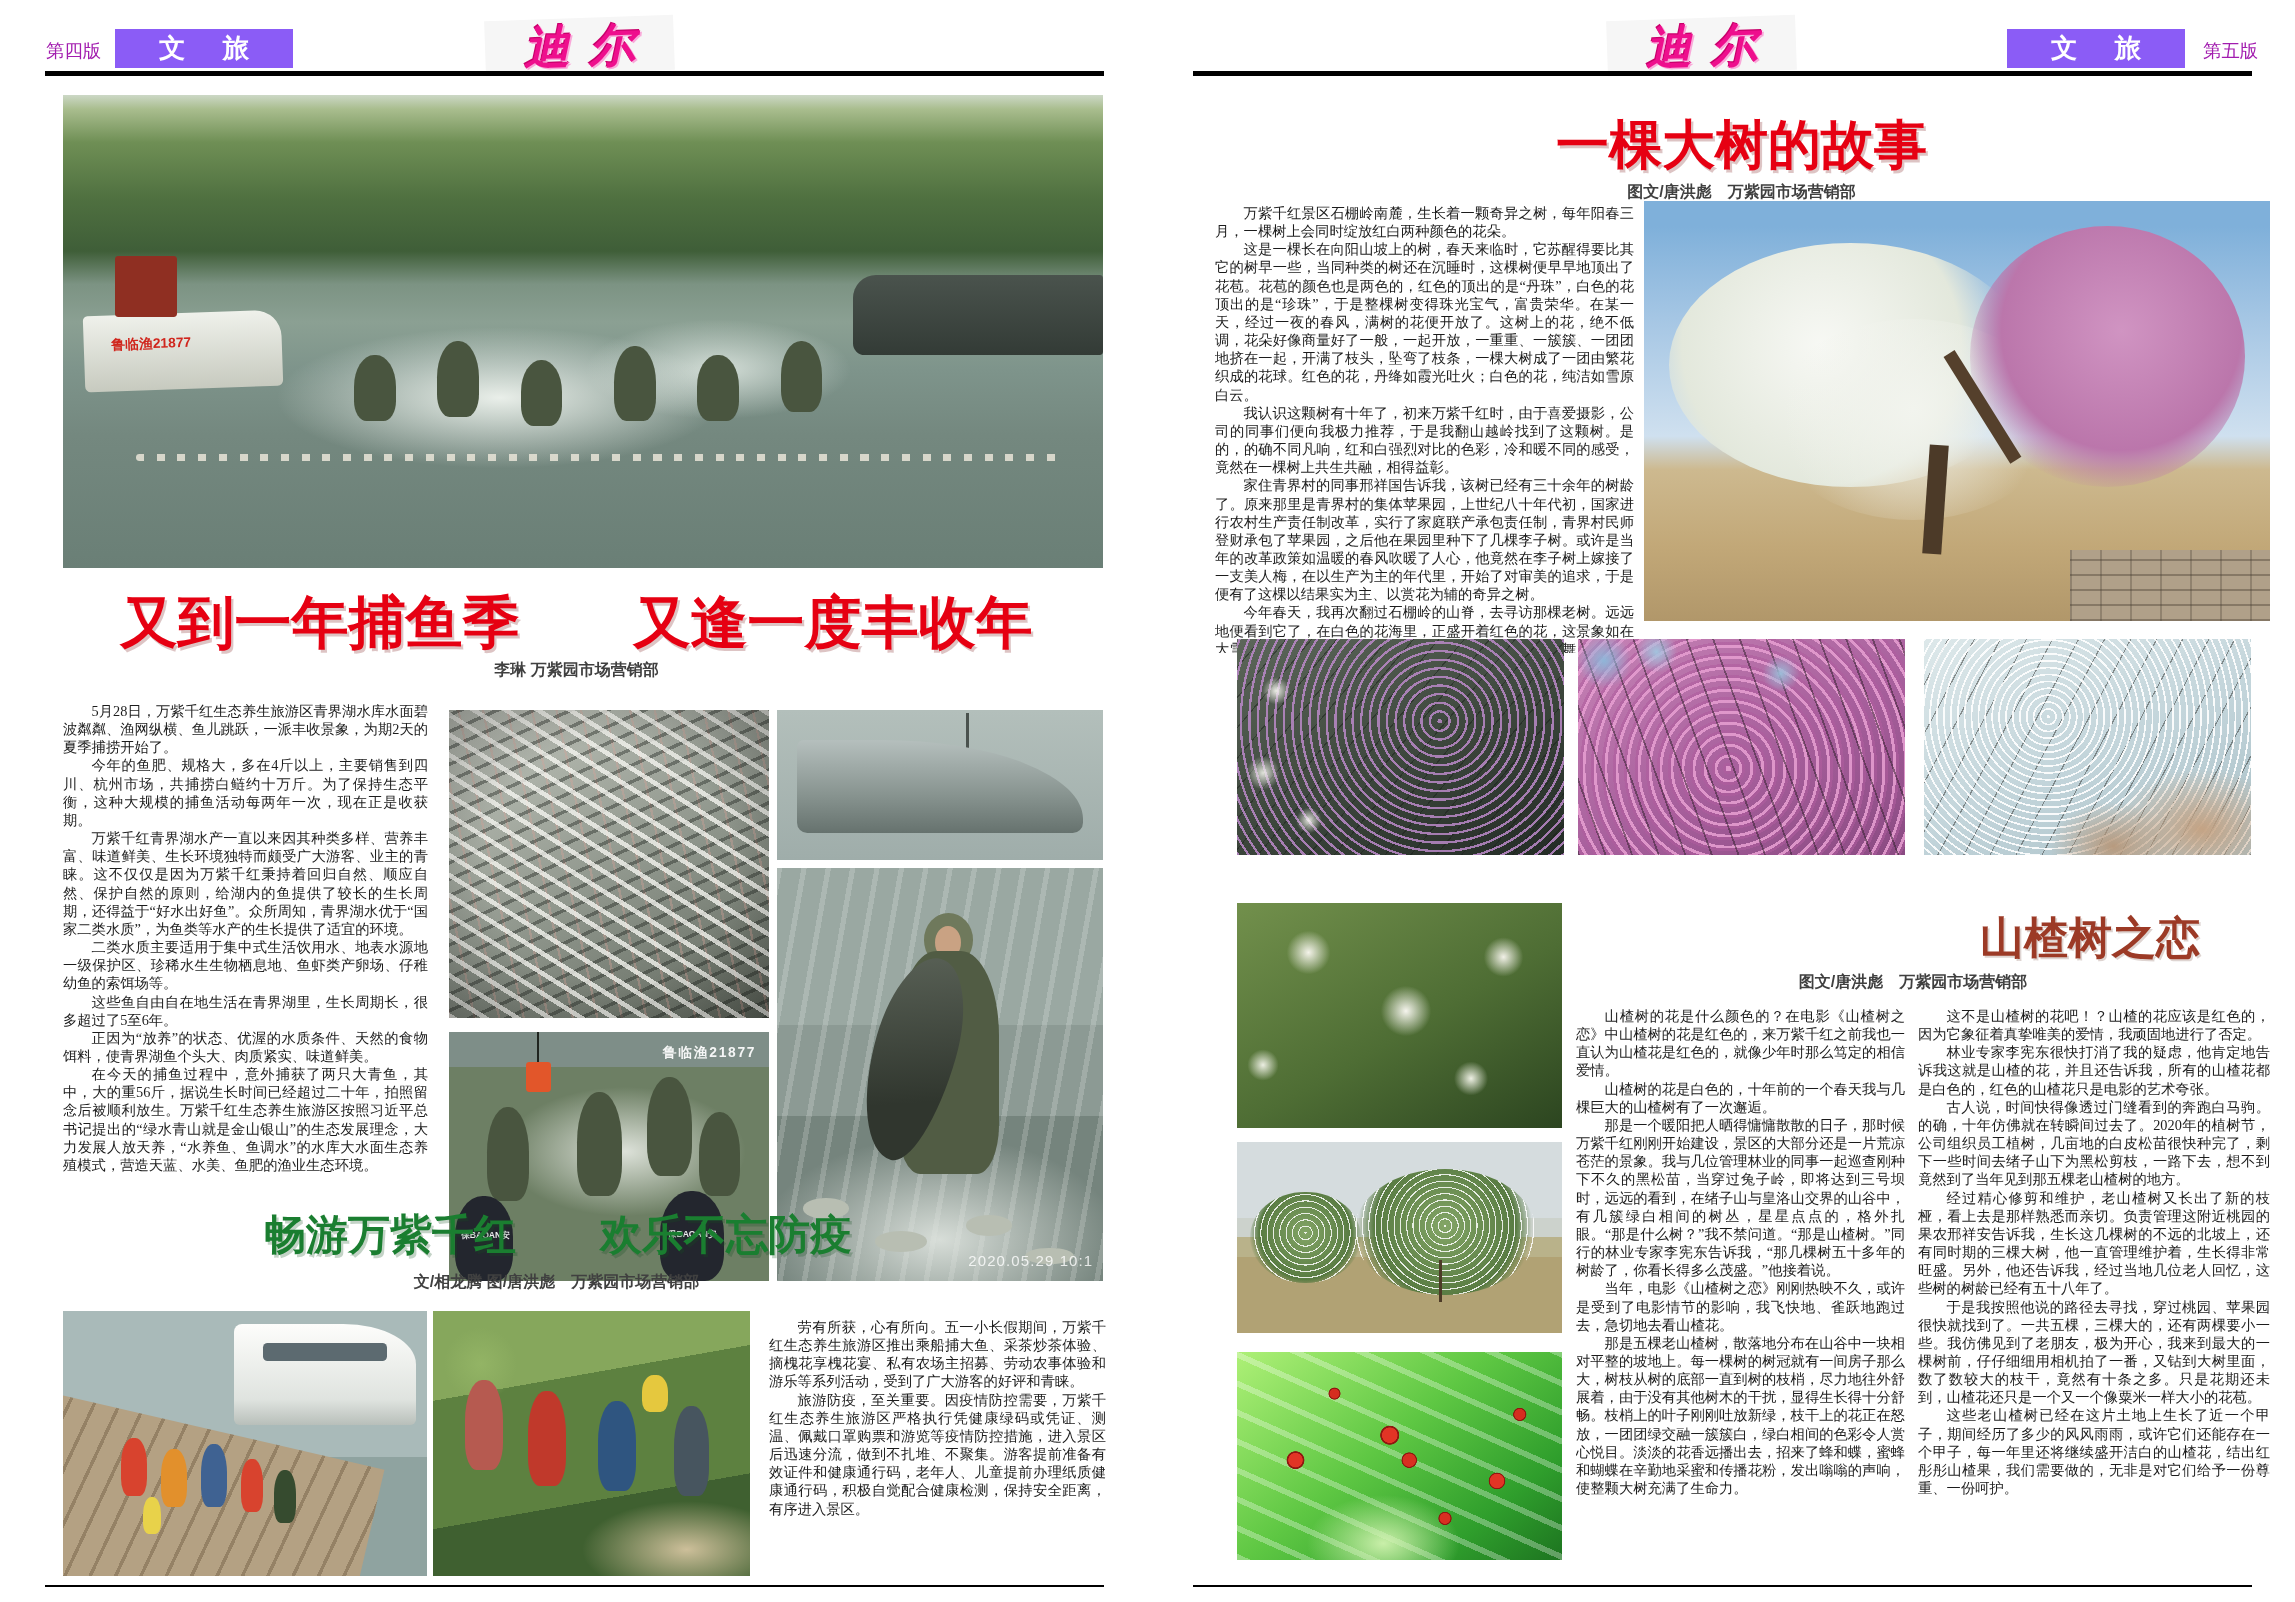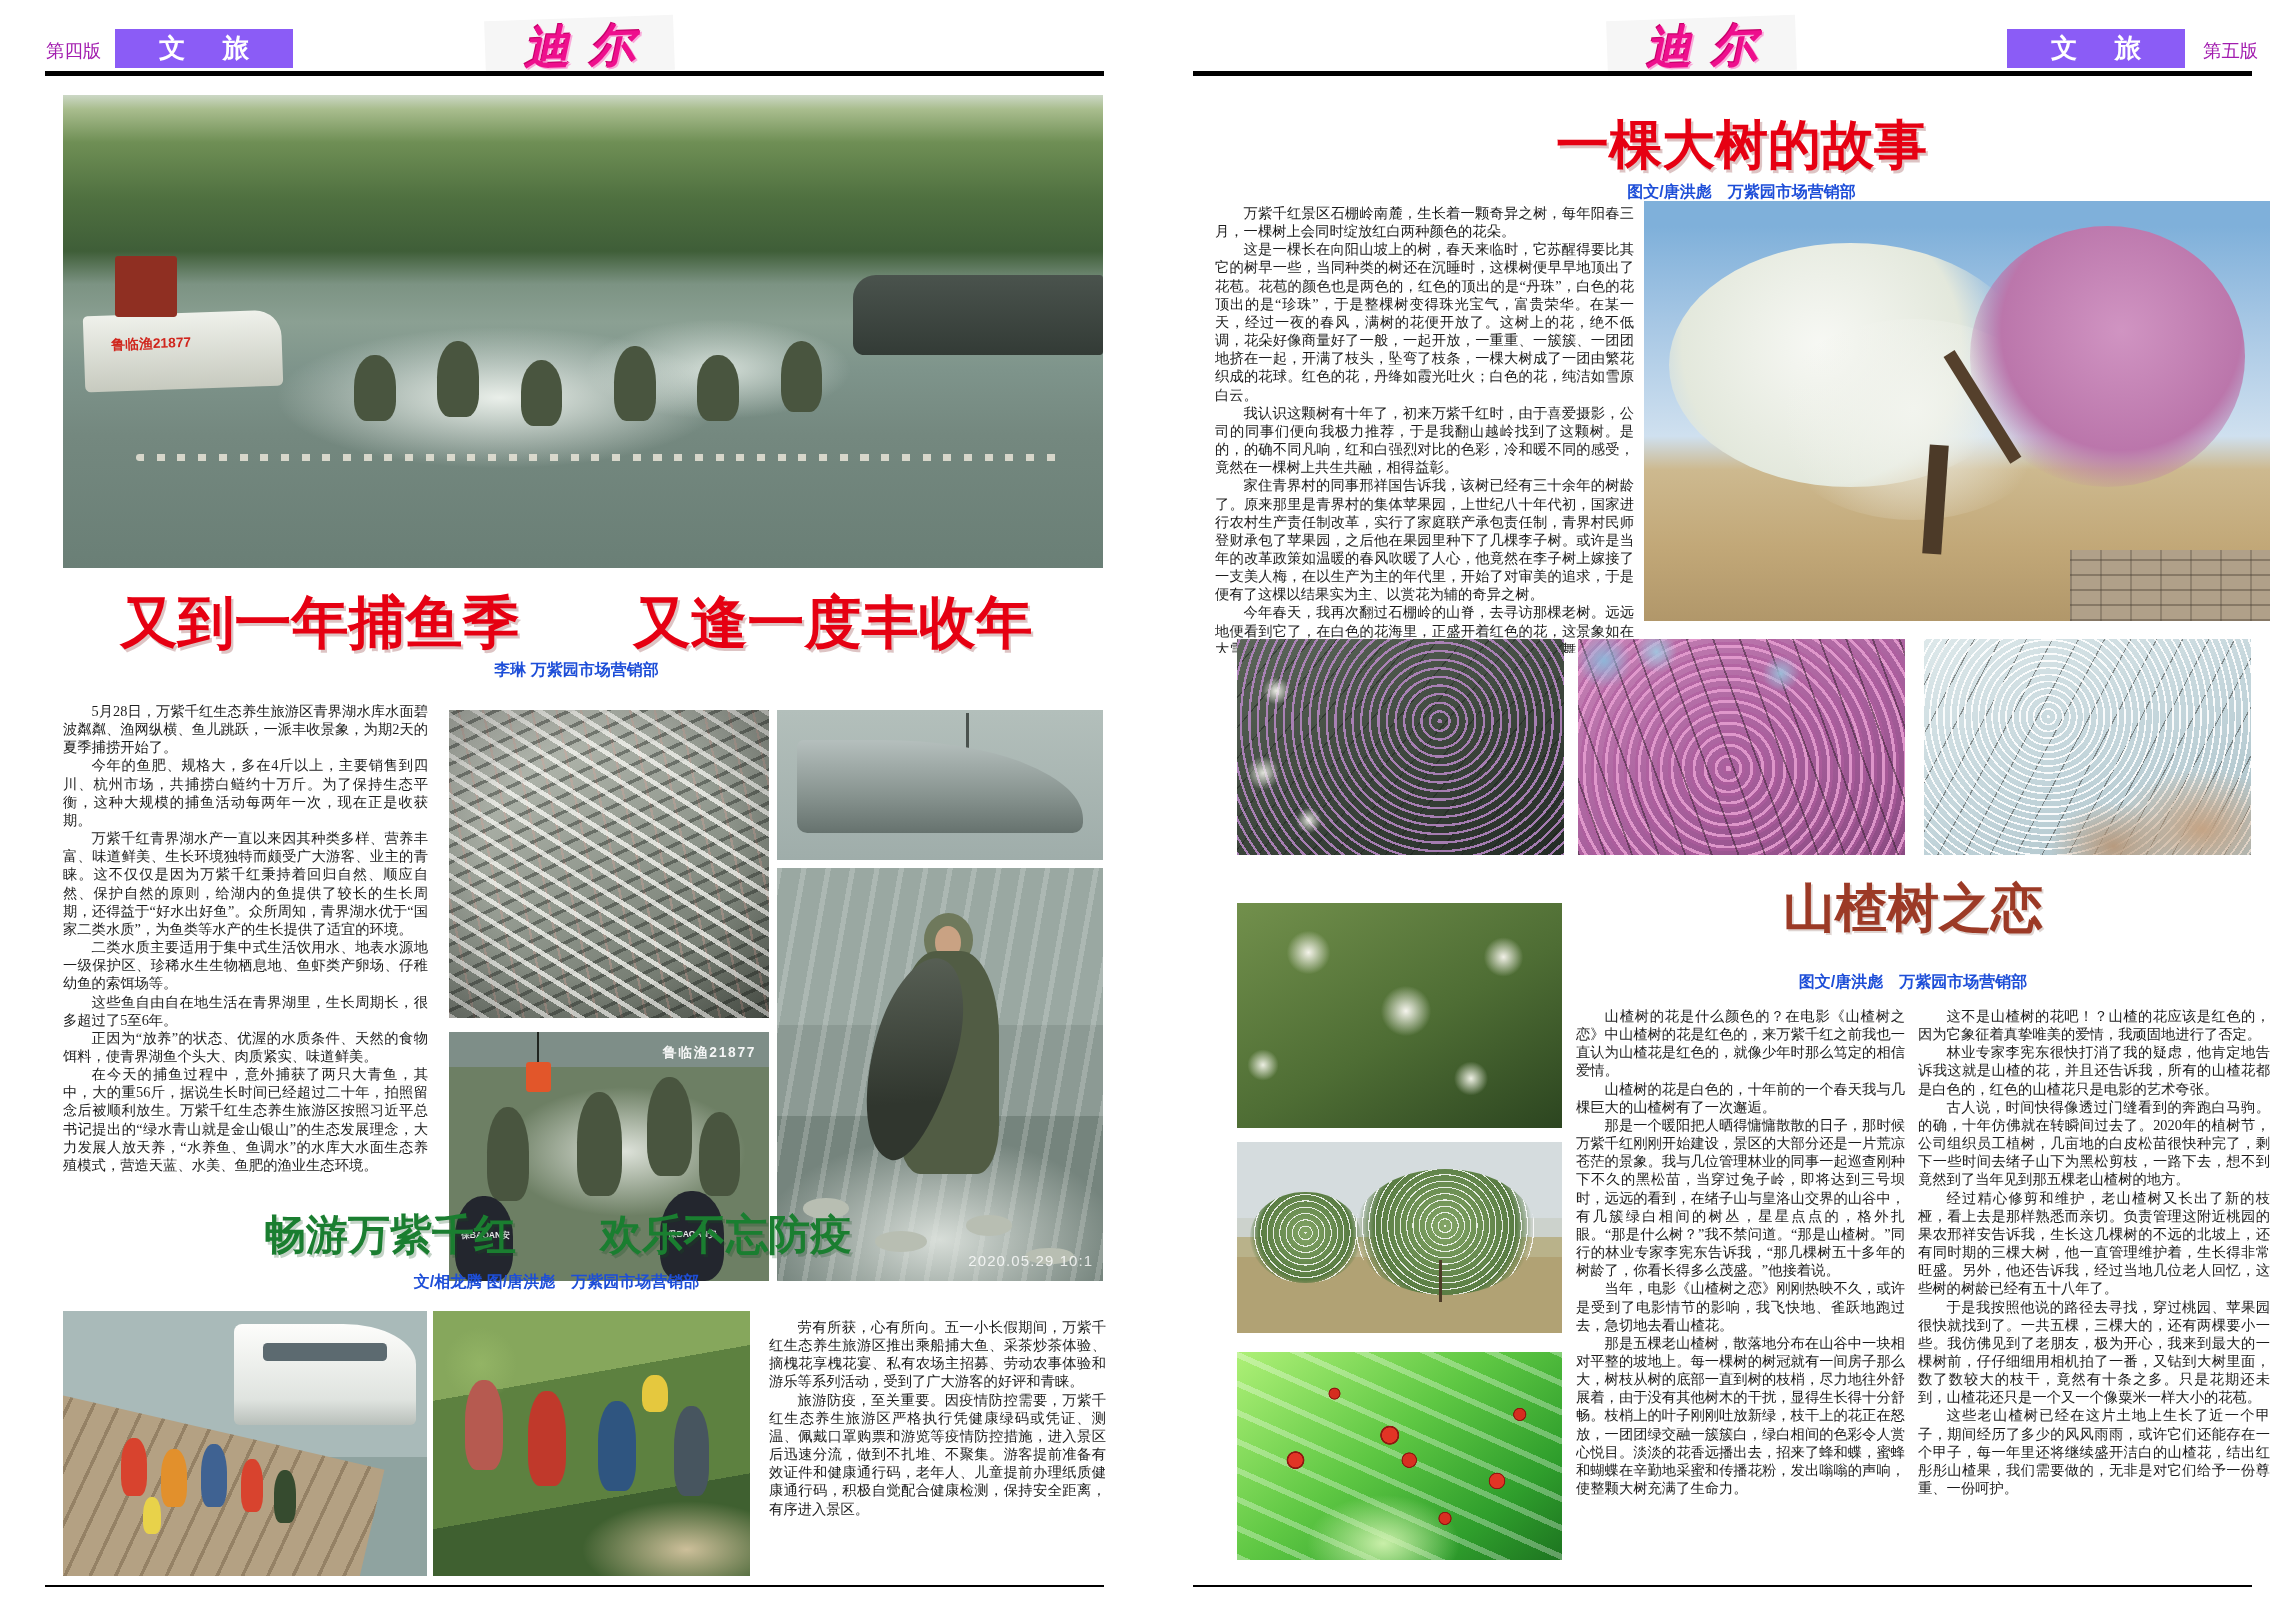--- a/index.html
+++ b/index.html
@@ -12,21 +12,21 @@
   .section-box span{color:#fff;font:bold 26.4px/1 "Liberation Sans","DejaVu Sans",sans-serif;letter-spacing:15px;text-indent:15px;}
   .masthead{background:#f6f6f6;display:flex;align-items:center;justify-content:center;transform:rotate(-2deg);}
   .masthead span{font:bold italic 46px/1 "DejaVu Serif","Liberation Serif",serif;color:#ee0f8d;
                  letter-spacing:19.5px;text-indent:19.5px;text-shadow:1.7px 1.7px 0 #f9a9d9,-1.1px -1.1px 0 #c9006c;}
   .hrule{background:#000;}
   
   .hl{text-align:center;font-family:Liberation Serif, serif;font-weight:bold;white-space:nowrap;}
   .hl-red{color:#e60012;text-shadow:2.3px 2.9px 0 rgba(120,20,20,.25);}
   .hl-green{color:#1a7e30;text-shadow:2.3px 2.9px 0 rgba(20,80,30,.25);}
   .hl-brown{color:#9c3a26;font-family:"Liberation Serif","DejaVu Serif",serif;text-shadow:1.7px 2.3px 0 rgba(90,40,25,.2);}
-  .byline{text-align:center;font:600 16px/1.2 "Liberation Sans","DejaVu Sans",sans-serif;color:#1d4ed8;}
+  .byline{text-align:center;font:600 16px/1.2 "Liberation Sans","DejaVu Sans",sans-serif;color:#404040;}
   
   .col{font-size:14.3px;line-height:1.27;text-align:justify;overflow:hidden;color:#1c1c1c;}
   .col p{margin:0;text-indent:2em;}
   
   .ph{position:absolute;overflow:hidden;background:#8a958c;}
   .fg{position:absolute;background:#49553f;border-radius:48% 48% 30% 30%;}
   .ph .ovl-txt{position:absolute;font-family:"Liberation Sans","DejaVu Sans",sans-serif;color:rgba(255,255,255,.92);}
   #ph-main{background:
     radial-gradient(ellipse 310px 98px at 42% 64%, rgba(243,247,242,.92), rgba(243,247,242,0) 72%),
     radial-gradient(ellipse 184px 69px at 63% 58%, rgba(233,240,234,.8), rgba(233,240,234,0) 72%),
@@ -265,21 +265,21 @@
     <div class="canP"></div>
     <div class="branch"></div>
     <div class="trunk"></div>
     <div class="wall"></div>
   </div>
 
   <div class="ph" id="ph-b1" style="left:1237px;top:639px;width:327px;height:216px;"></div>
   <div class="ph" id="ph-b2" style="left:1578px;top:639px;width:327px;height:216px;"></div>
   <div class="ph" id="ph-b3" style="left:1924px;top:639px;width:327px;height:216px;"></div>
 
-  <div class="abs hl hl-brown" style="left:1626px;top:874px;width:574px;font-size:52px;">山楂树之恋</div>
+  <div class="abs hl hl-brown" style="left:1626px;top:909px;width:574px;font-size:44px;text-align:right;">山楂树之恋</div>
   <div class="abs byline" style="left:1626px;top:972px;width:574px;">图文/唐洪彪　万紫园市场营销部</div>
 
   <div class="ph" id="ph-hawflower" style="left:1237px;top:903px;width:325px;height:225px;"></div>
 
   <div class="ph" id="ph-hawtrees" style="left:1237px;top:1142px;width:325px;height:191px;">
     <div class="tree" style="left:4%;top:26%;width:34%;height:48%;"></div>
     <div class="tree" style="left:36%;top:14%;width:56%;height:66%;"></div>
     <div class="trk" style="left:62%;top:62%;height:22%;"></div>
   </div>
 

